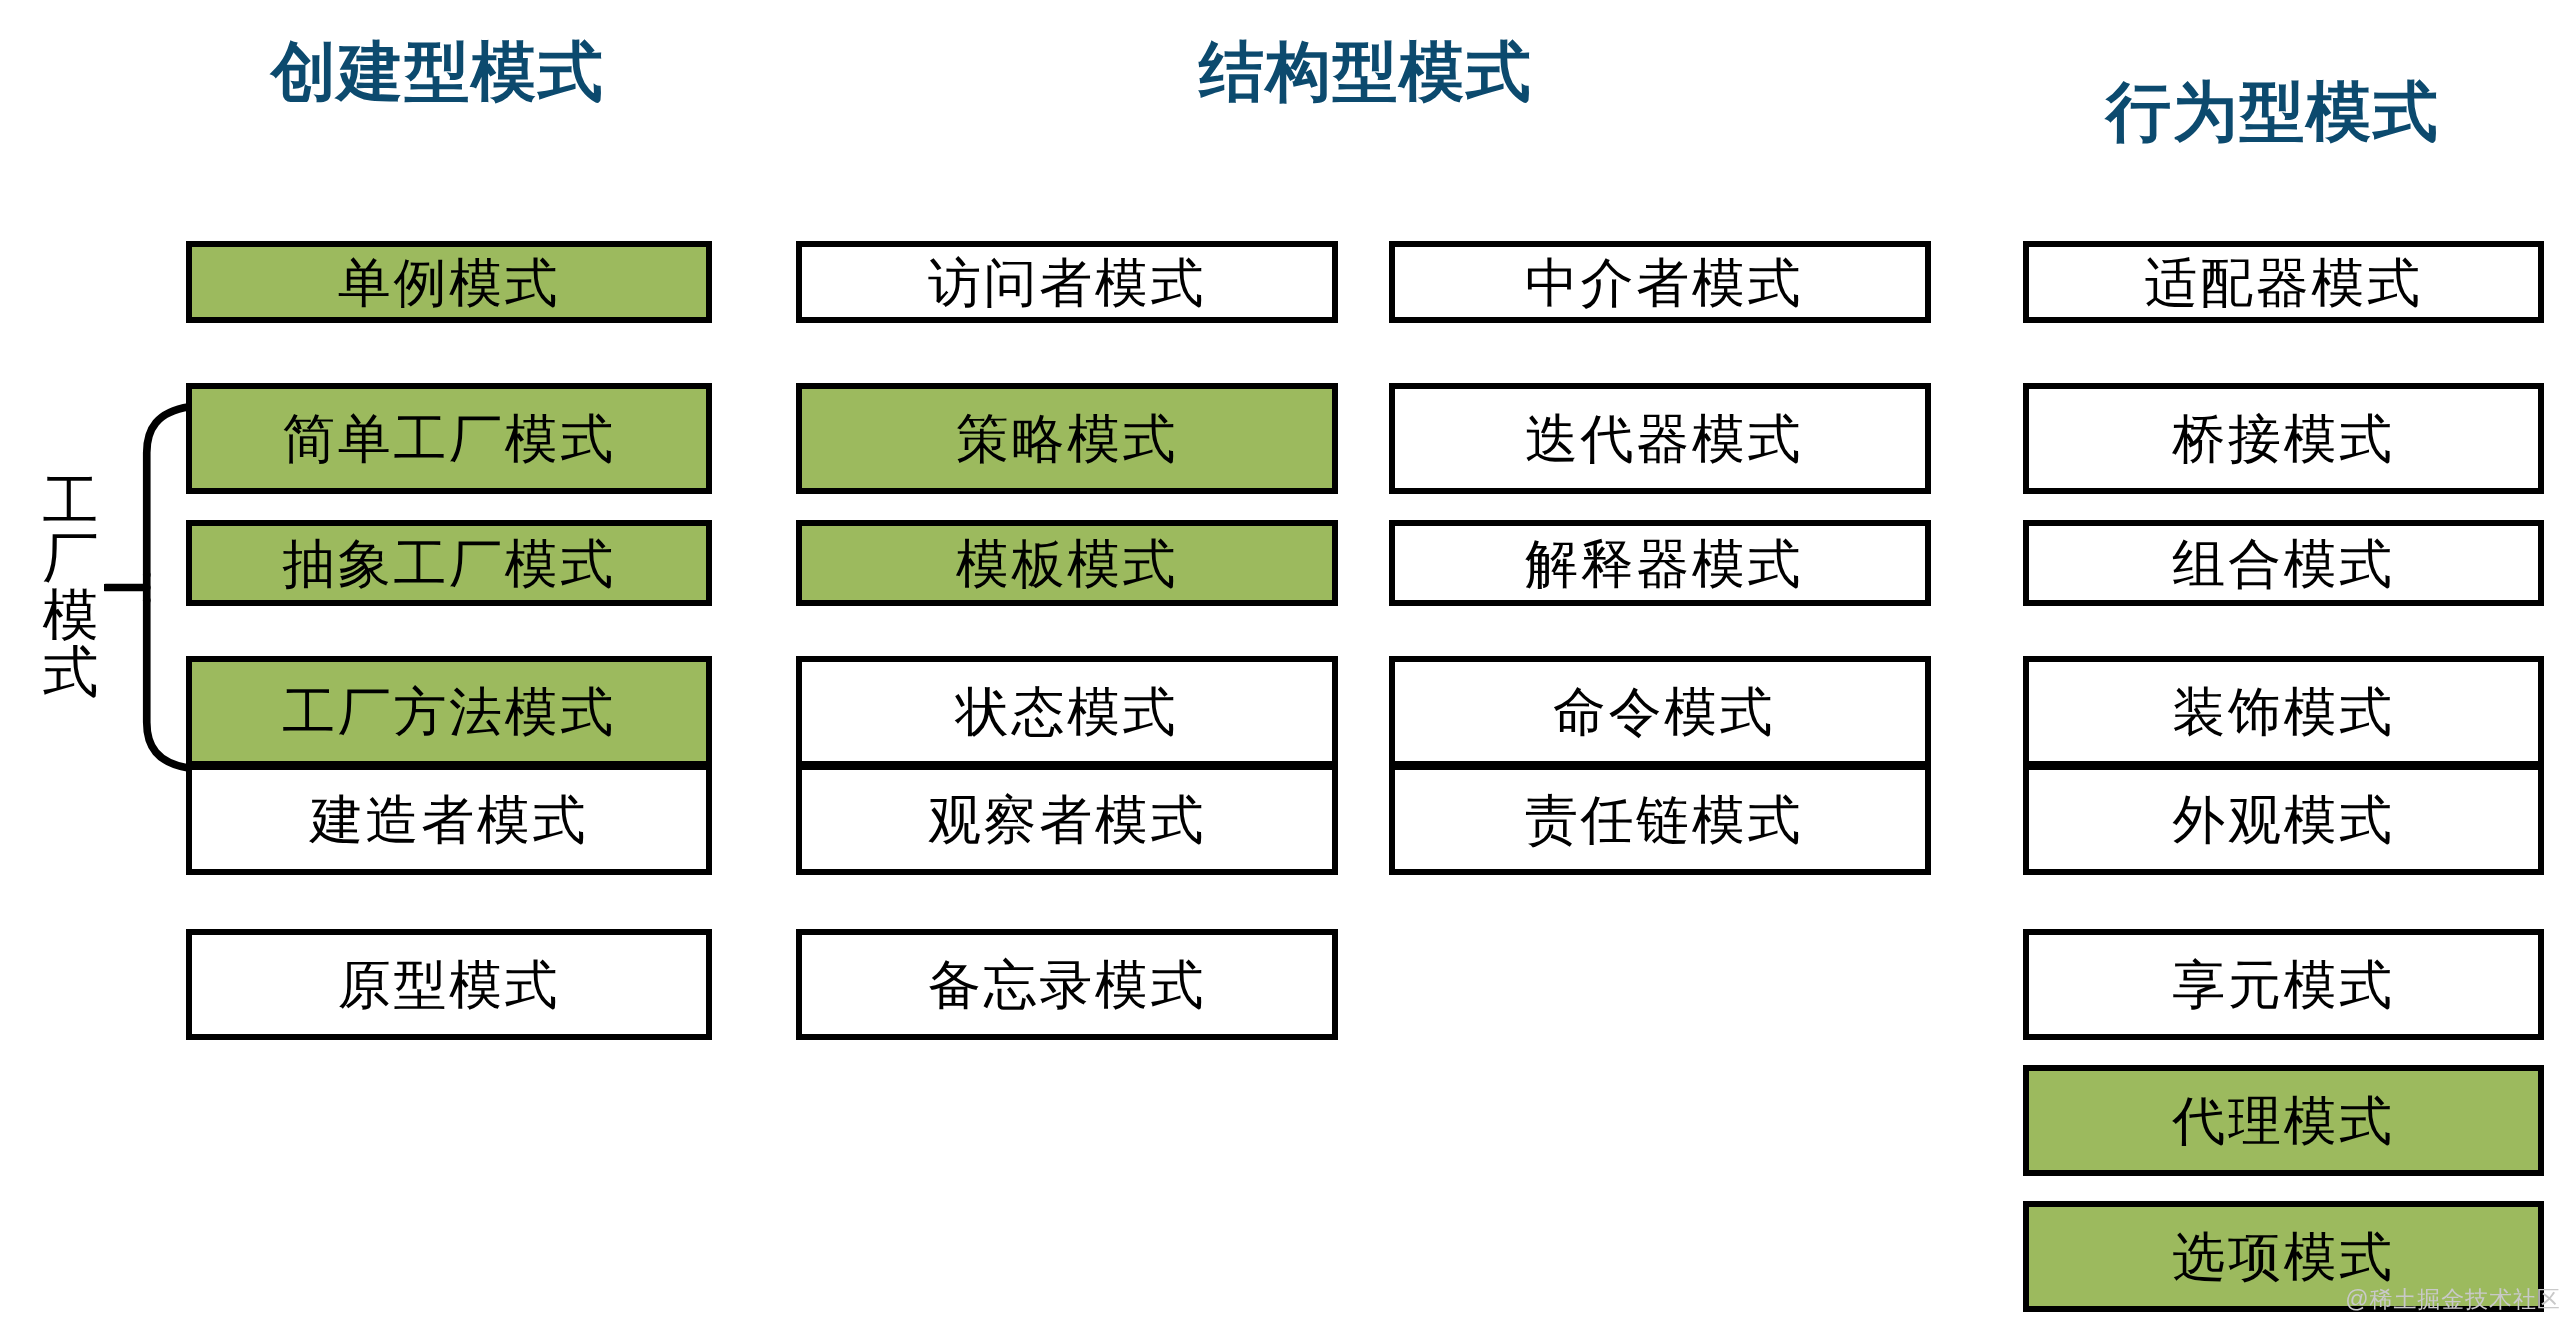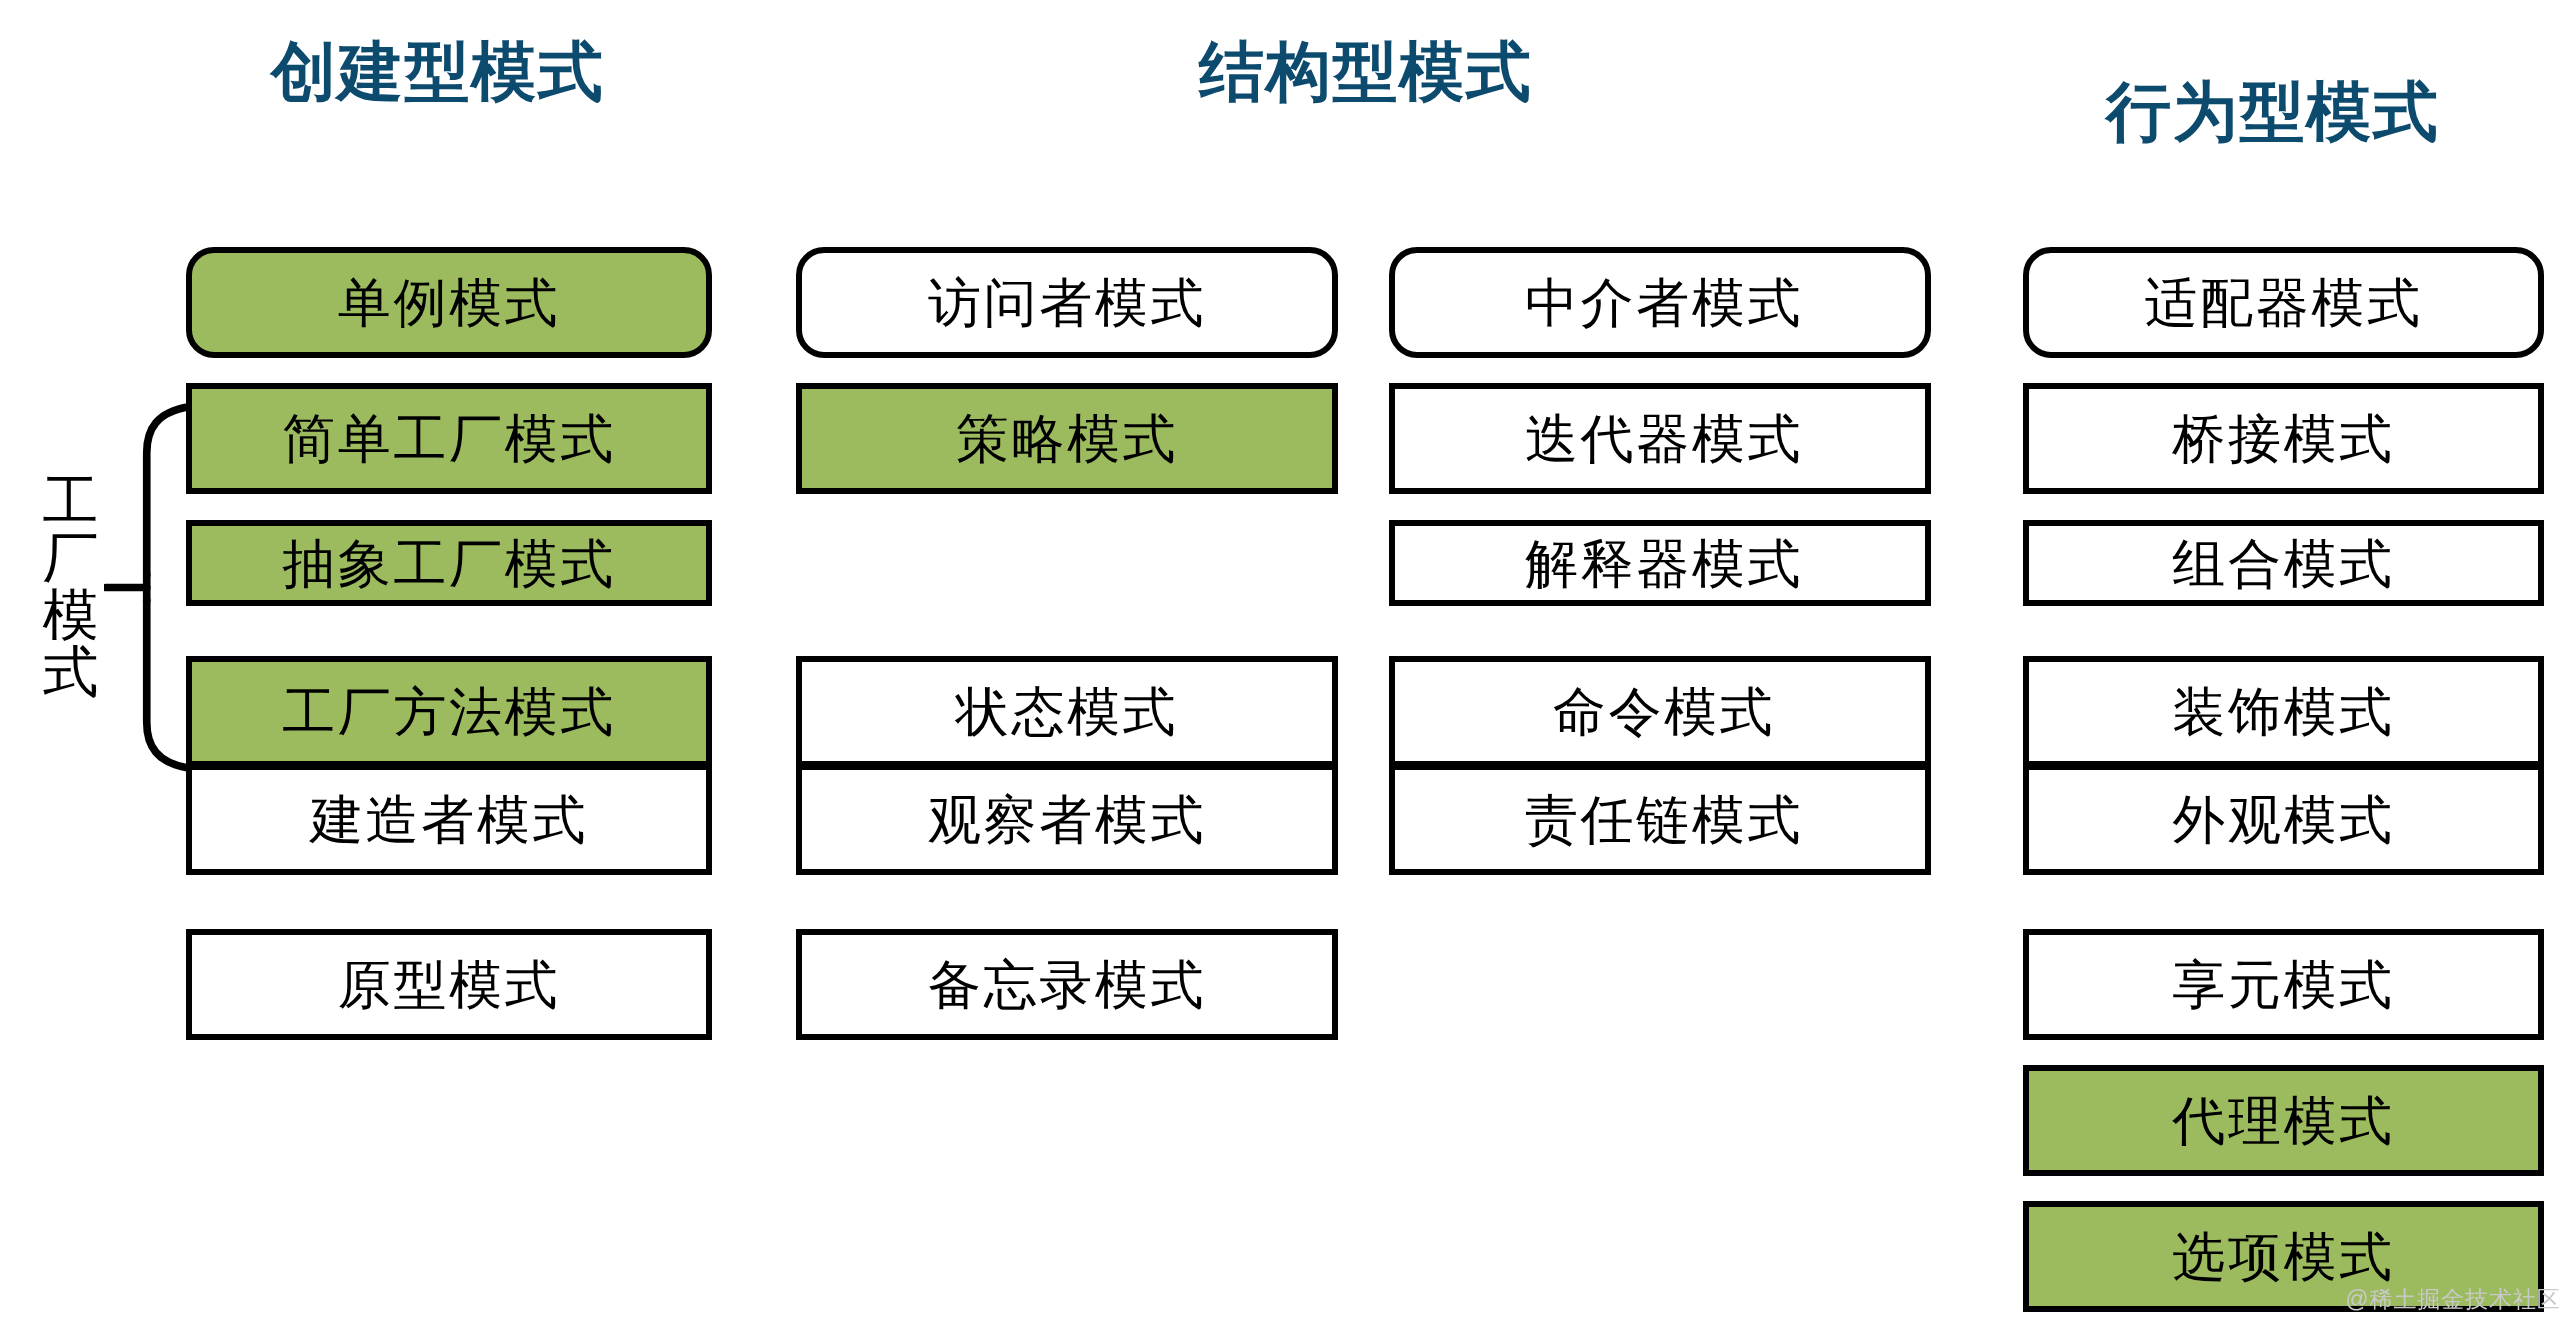--- a/index.html
+++ b/index.html
@@ -57,21 +57,21 @@
     background: #9cba5e;
   }
 
   
   .col1 { left: 186px;  width: 526px; }
   .col2 { left: 796px;  width: 542px; }
   .col3 { left: 1389px; width: 542px; padding-left: 8px; }
   .col4 { left: 2023px; width: 521px; }
 
   
-  .r0 { top: 247px;  height: 111px; border-radius: 28px; }
+  .r0 { top: 241px;  height: 82px; }
   .r1 { top: 383px;  height: 111px; }
   .r2 { top: 520px;  height: 86px; }
   .r3 { top: 656px;  height: 111px; }
   .r4 { top: 764px;  height: 111px; }
   .r5 { top: 929px; height: 111px; }
   .r6 { top: 1065px; height: 111px; }
   .r7 { top: 1201px; height: 111px; }
 
   
   #factory-group-label {
@@ -143,20 +143,21 @@
 
   <div class="pattern-box col1 r0 highlight">单例模式</div>
   <div class="pattern-box col1 r1 highlight">简单工厂模式</div>
   <div class="pattern-box col1 r2 highlight">抽象工厂模式</div>
   <div class="pattern-box col1 r3 highlight">工厂方法模式</div>
   <div class="pattern-box col1 r4">建造者模式</div>
   <div class="pattern-box col1 r5">原型模式</div>
 
   <div class="pattern-box col2 r0">访问者模式</div>
   <div class="pattern-box col2 r1 highlight">策略模式</div>
+  <div class="pattern-box col2 r2 highlight">模板模式</div>
   <div class="pattern-box col2 r3">状态模式</div>
   <div class="pattern-box col2 r4">观察者模式</div>
   <div class="pattern-box col2 r5">备忘录模式</div>
 
   <div class="pattern-box col3 r0">中介者模式</div>
   <div class="pattern-box col3 r1">迭代器模式</div>
   <div class="pattern-box col3 r2">解释器模式</div>
   <div class="pattern-box col3 r3">命令模式</div>
   <div class="pattern-box col3 r4">责任链模式</div>
 

